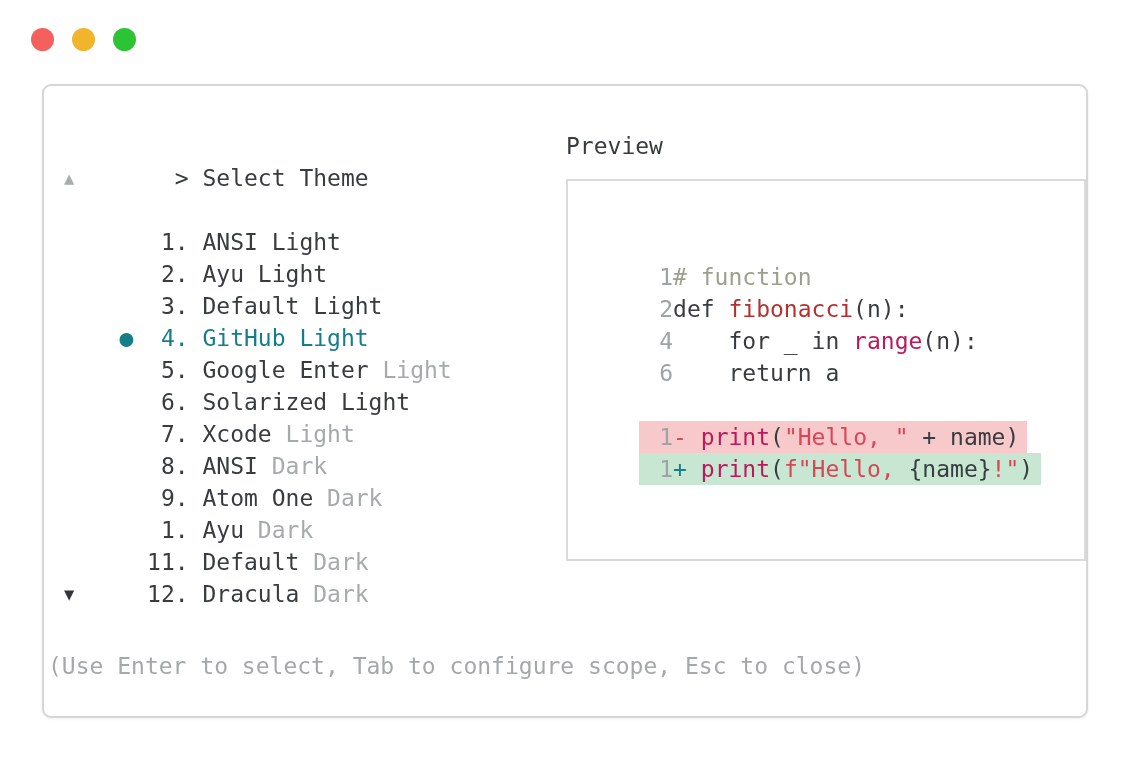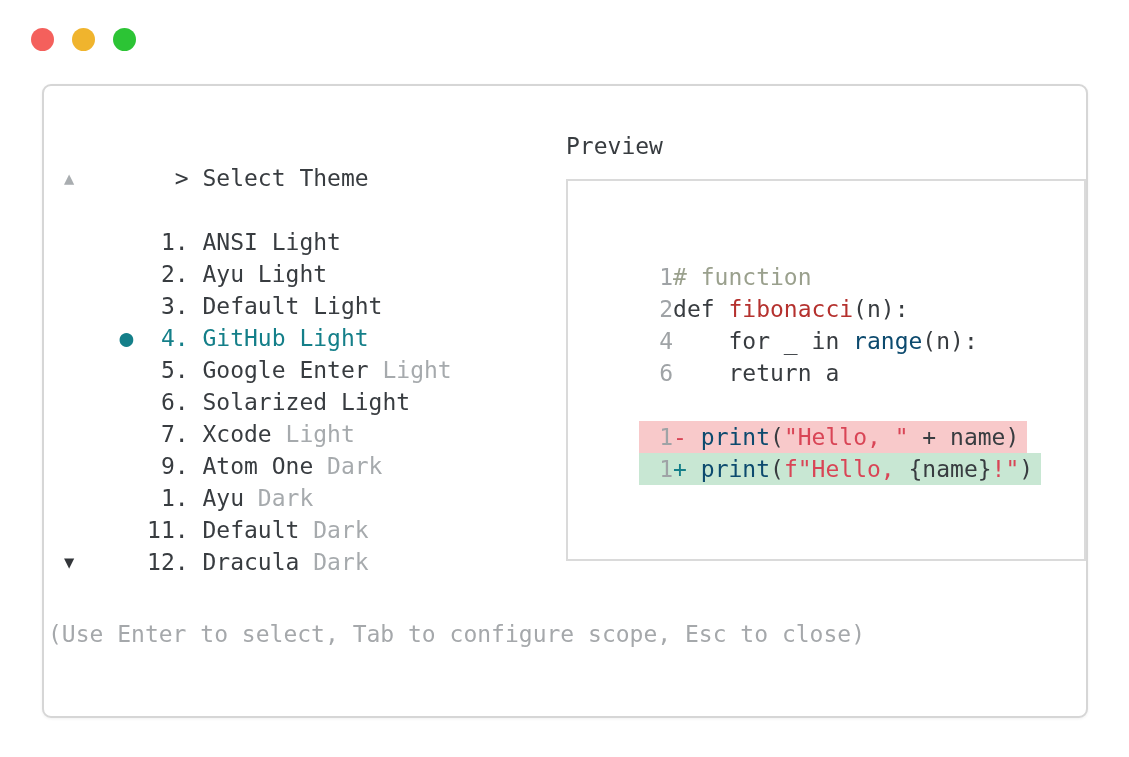--- a/index.html
+++ b/index.html
@@ -53,21 +53,21 @@
                  padding:48px 22px 0 22px; overflow:hidden; }
   .code-line { height:32px; white-space:pre; }
   .line-inner { display:inline-block;text-align:right; }
   .line-inner.removed { background:#f8c9ca; padding:0 8px 0 6px; margin-left:-6px; }
   .line-inner.added   { background:#c8e7d3; padding:0 8px 0 6px; margin-left:-6px; }
   .lnum { display:inline-block; width:2ch; color:#9fa3a6; }
 
   .seg-text    { color:#383c40; }
   .seg-comment { color:#9aa08d; }
   .seg-func    { color:#b5312e; }
-  .seg-call    { color:#0c4a6e; }
+  .seg-call    { color:#be185d; }
   .seg-num     { color:#147f89; }
   .seg-string  { color:#d94556; }
   .seg-minus   { color:#d94556; }
   .seg-plus    { color:#147f89; }
 </style>
 </head>
 <body>
 
 <div class="traffic-lights">
   <div class="light red"></div>
@@ -104,20 +104,23 @@
   </div>
 
   <div class="list-item">
     <span class="marker"></span><span class="num">6.</span><span class="name">Solarized Light</span>
   </div>
 
   <div class="list-item">
     <span class="marker"></span><span class="num">7.</span><span class="name">Xcode</span><span class="variant">Light</span>
   </div>
 
+  <div class="list-item">
+    <span class="marker"></span><span class="num">8.</span><span class="name">ANSI</span><span class="variant">Dark</span>
+  </div>
 
   <div class="list-item">
     <span class="marker"></span><span class="num">9.</span><span class="name">Atom One</span><span class="variant">Dark</span>
   </div>
 
   <div class="list-item">
     <span class="marker"></span><span class="num">1.</span><span class="name">Ayu</span><span class="variant">Dark</span>
   </div>
 
   <div class="list-item">

